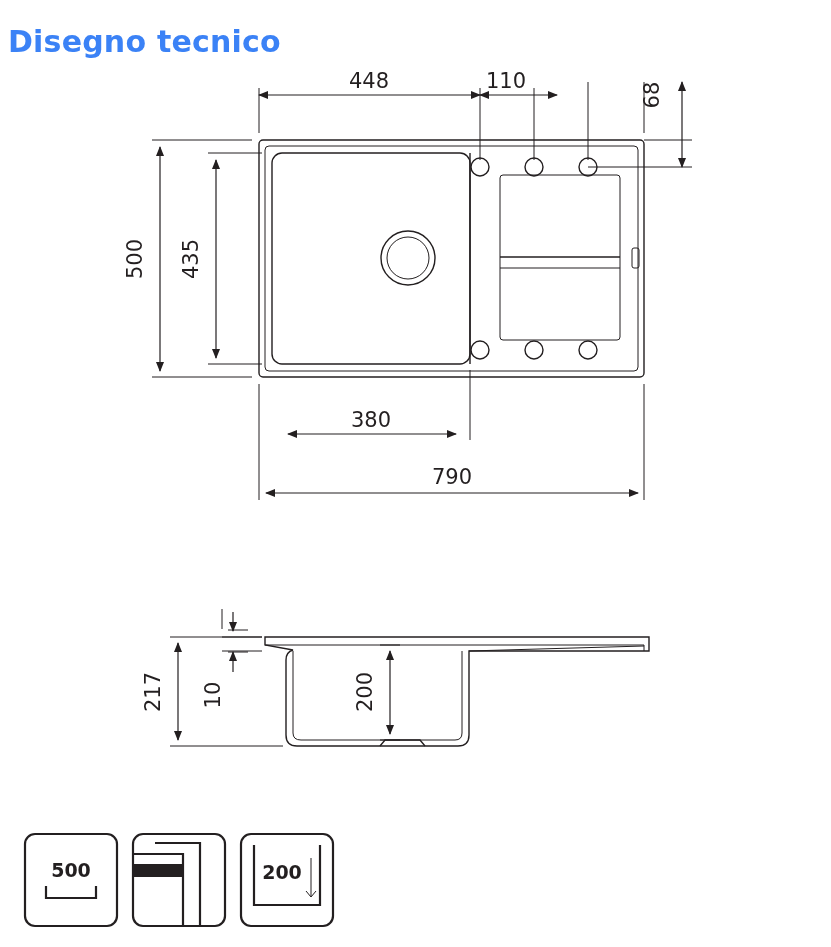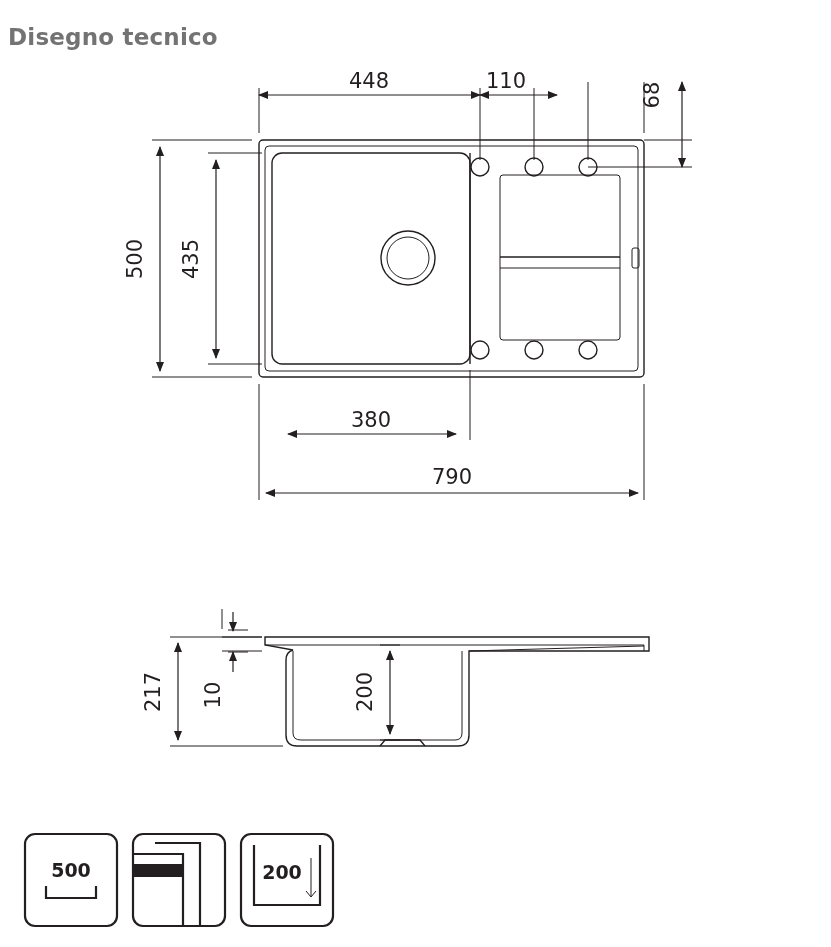--- a/index.html
+++ b/index.html
@@ -12,24 +12,24 @@
     height: 947px;
     position: relative;
     font-family: "DejaVu Sans", "Liberation Sans", sans-serif;
     color: #231f20;
     overflow: hidden;
   }
   #page-title {
     position: absolute;
     left: 8px;
     top: 24px;
-    font-size: 23px;
+    font-size: 30px;
     font-weight: bold;
     letter-spacing: 0.2px;
-    color: #737373;
+    color: #3b82f6;
   }
   .svg-wrap {
     position: absolute;
     left: 0;
     top: 0;
     width: 672px;
     height: 947px;
   }
   svg text {
     font-family: "DejaVu Sans", "Liberation Sans", sans-serif;

